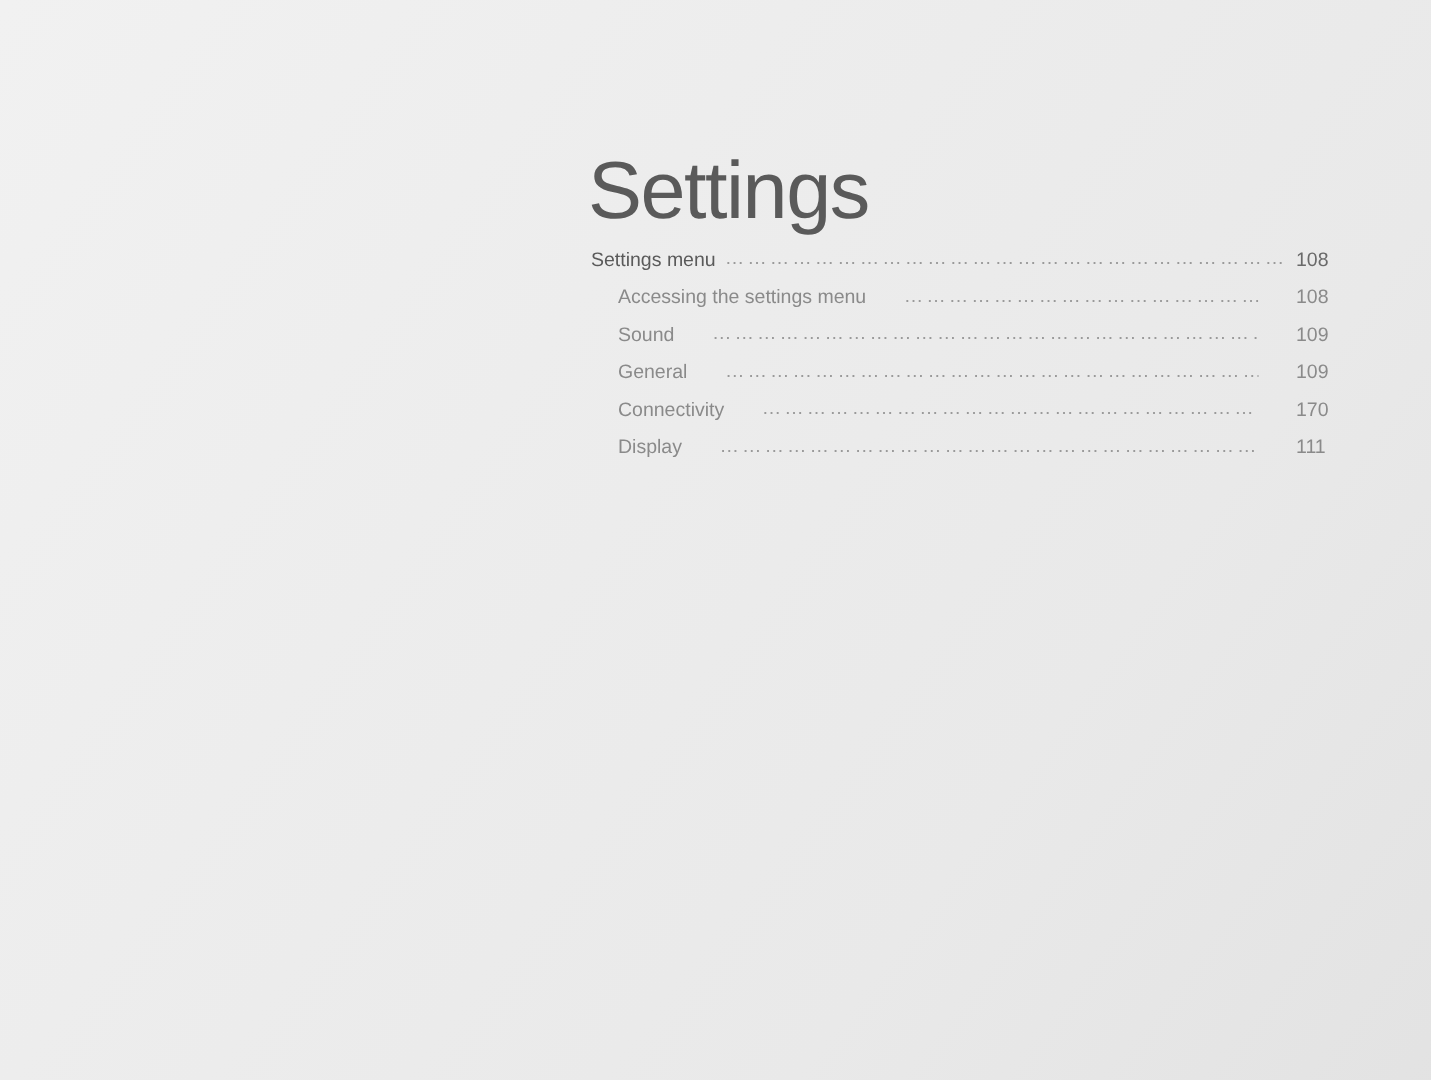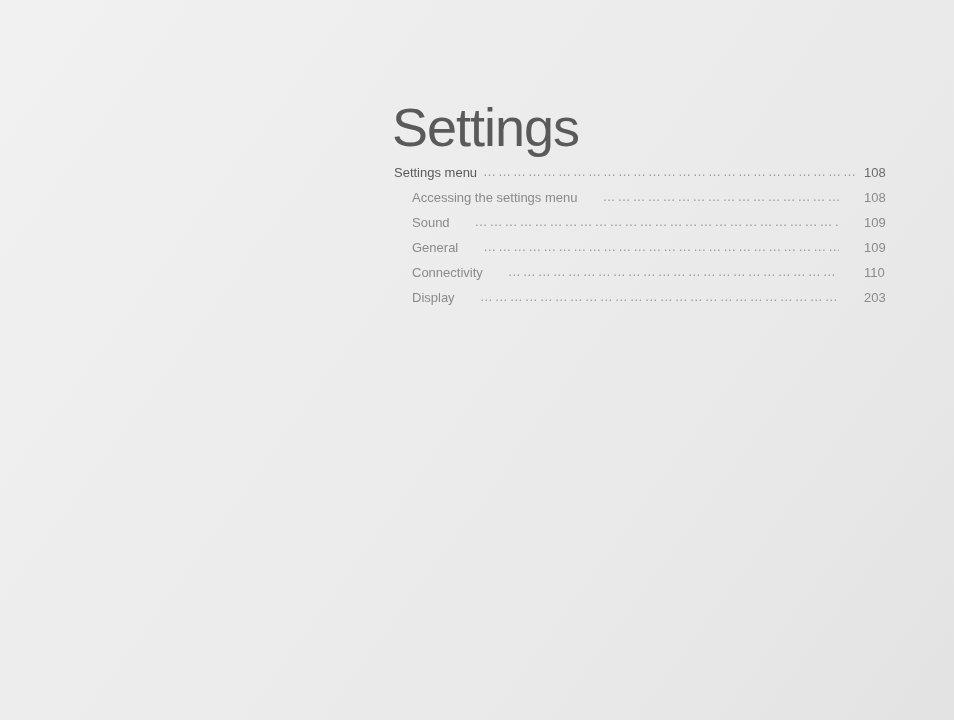--- a/index.html
+++ b/index.html
@@ -124,24 +124,24 @@
 
       <div class="toc-row sub">
         <span class="toc-label">General</span>
         <span class="toc-leader"></span>
         <span class="toc-page">109</span>
       </div>
 
       <div class="toc-row sub">
         <span class="toc-label">Connectivity</span>
         <span class="toc-leader"></span>
-        <span class="toc-page">110</span>
+        <span class="toc-page">170</span>
       </div>
 
       <div class="toc-row sub">
         <span class="toc-label">Display</span>
         <span class="toc-leader"></span>
-        <span class="toc-page">203</span>
+        <span class="toc-page">111</span>
       </div>
 
     </div>
   </div>
 </div>
 
 </body></html>

